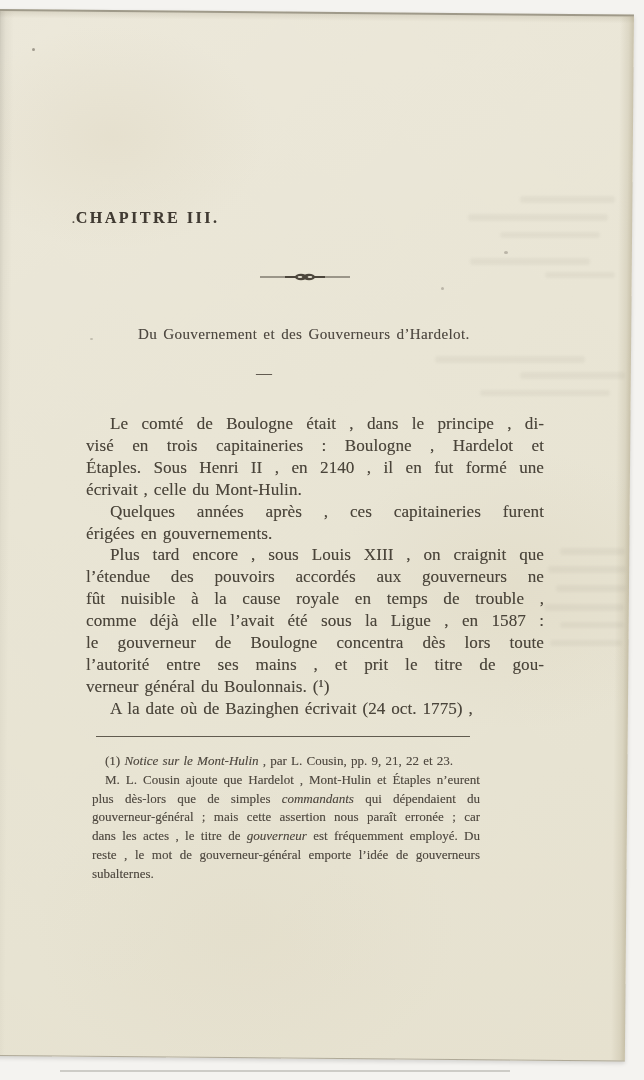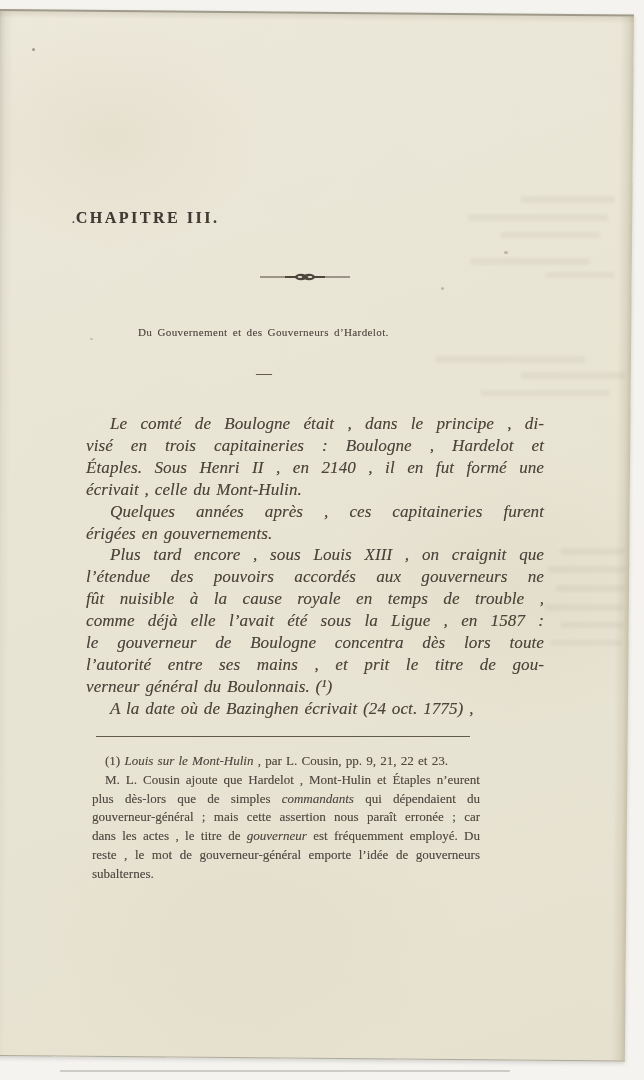--- a/index.html
+++ b/index.html
@@ -45,29 +45,28 @@
   .chapter{
     position:absolute;top:209px;left:0;width:100%;
     transform:translateX(-14px);
     font-size:16px;font-weight:bold;letter-spacing:2.5px;color:#403a32;
     text-shadow:0.2px 0.2px 0.4px rgba(64,58,50,0.45);
   }
   .chapter .mark{font-size:11px;letter-spacing:0;margin-right:1px;opacity:0.85;}
   .ornament{position:absolute;top:270px;left:50%;margin-left:-56px;width:92px;height:14px;}
   .section-title{
     position:absolute;top:326px;left:52px;
-    font-size:11px;letter-spacing:0.4px;word-spacing:2px;color:#4e4840;
+    font-size:15px;letter-spacing:0.4px;word-spacing:2px;color:#4e4840;
     text-shadow:0.2px 0.2px 0.3px rgba(78,72,64,0.4);
   }
   .section-dash{position:absolute;top:364px;left:170px;font-size:16px;color:#4a443a;}
   .body-text{
     position:absolute;top:413px;left:0;width:458px;
     font-size:17px;line-height:21.9px;word-spacing:1.5px;letter-spacing:0.1px;
     text-shadow:0.2px 0.2px 0.35px rgba(74,68,58,0.42);
-    font-style:italic;
   }
   .line{text-align:justify;text-align-last:justify;text-justify:inter-word;white-space:normal;}
   .line.end{text-align-last:left;}
   .body-text .line.first{padding-left:24px;}
   .fn-rule{position:absolute;left:96px;top:736px;width:374px;height:1px;background:rgba(62,56,46,0.8);}
   .footnote{
     position:absolute;top:752px;left:6px;width:388px;
     font-size:13px;line-height:18.8px;word-spacing:1px;color:#4f4940;
     text-shadow:0.15px 0.15px 0.3px rgba(79,73,64,0.4);
   }
@@ -148,21 +147,21 @@
       <div>
         <div class="line first end"><span>A la date où de Bazinghen écrivait (24 oct. 1775) ,</span></div>
       </div>
     </div>
 </div>
 
 <div class="fn-rule"></div>
 <div class="content" style="top:0;">
   <div class="footnote">
       <div>
-        <div class="line first end"><span>(1) </span><span class="it">Louis sur le Mont-Hulin</span><span> , par L. Cousin, pp. 9, 21, 22 et 23.</span></div>
+        <div class="line first end"><span>(1) </span><span class="it">Notice sur le Mont-Hulin</span><span> , par L. Cousin, pp. 9, 21, 22 et 23.</span></div>
       </div>
       <div>
         <div class="line first"><span>M. L. Cousin ajoute que Hardelot , Mont-Hulin et Étaples n’eurent</span></div>
         <div class="line"><span>plus dès-lors que de simples </span><span class="it">commandants</span><span> qui dépendaient du</span></div>
         <div class="line"><span>gouverneur-général ; mais cette assertion nous paraît erronée ; car</span></div>
         <div class="line"><span>dans les actes , le titre de </span><span class="it">gouverneur</span><span> est fréquemment employé.  Du</span></div>
         <div class="line"><span>reste , le mot de gouverneur-général emporte l’idée de  gouverneurs</span></div>
         <div class="line end"><span>subalternes.</span></div>
       </div>
     </div>

